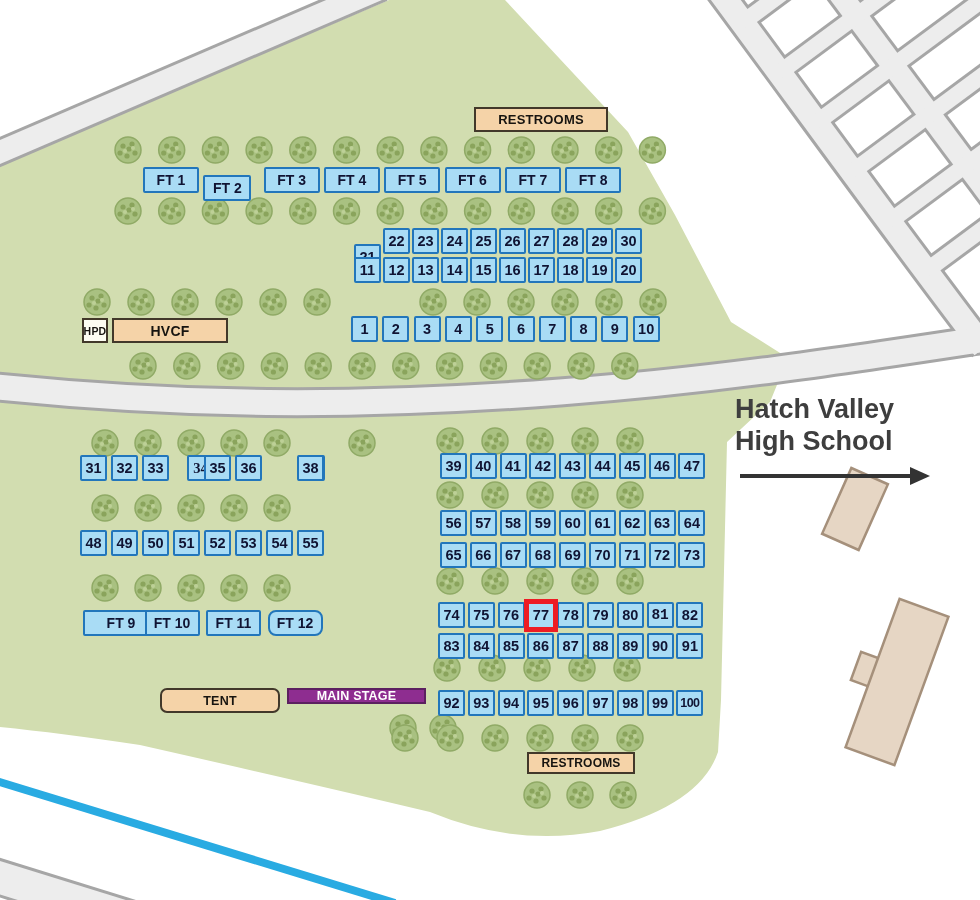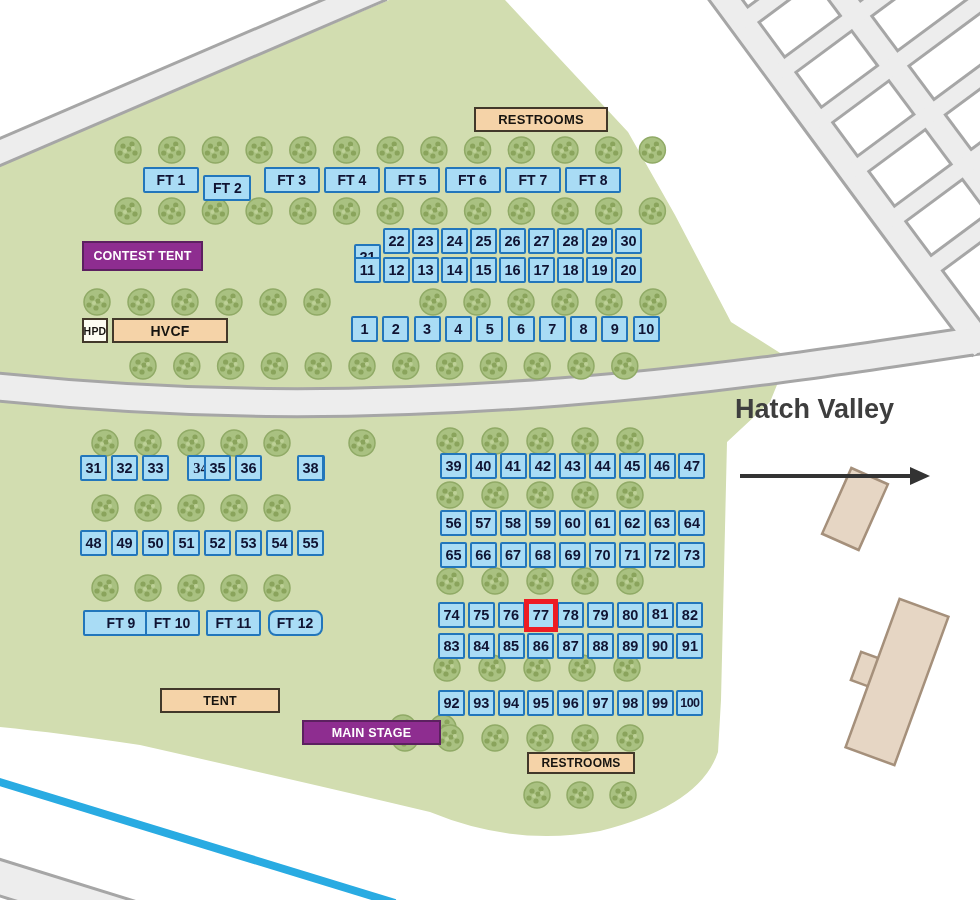--- a/index.html
+++ b/index.html
@@ -1167,29 +1167,29 @@
     </g>
 
     <g>
       <line x1="740" y1="476" x2="912" y2="476" stroke="#333" stroke-width="4"></line>
       <polygon points="910,467 930,476 910,485" fill="#333"></polygon>
     </g>
   </svg>
 
   <div class="hs-label">
     <div>Hatch Valley</div>
+    <div>High School</div>
   </div>
 
   <div id="facilities-layer" class="layer">
       <div class="fac fac-tan" style="left: 474px; top: 107px; width: 134px; height: 25px; font-size: 13px;">RESTROOMS</div>
-      <div class="fac fac-purple" style="left: 82px; top: 241px; width: 121px; height: 30px; font-size: 12.5px;">CONTEST TENT</div>
       <div class="fac fac-white" style="left: 82px; top: 318px; width: 26px; height: 25px; font-size: 10.5px;">HPD</div>
       <div class="fac fac-tan" style="left: 112px; top: 318px; width: 116px; height: 25px; font-size: 14px;">HVCF</div>
-      <div class="fac fac-tan" style="left: 160px; top: 688px; width: 120px; height: 25px; font-size: 12.5px;">TENT</div>
-      <div class="fac fac-purple" style="left: 302px; top: 688px; width: 139px; height: 25px; font-size: 12.5px; margin-top: 32px;">MAIN STAGE</div>
+      <div class="fac fac-tan" style="left: 160px; top: 688px; width: 120px; height: 25px; font-size: 12.5px; border-radius: 7px;">TENT</div>
+      <div class="fac fac-purple" style="left: 287px; top: 688px; width: 139px; height: 16px; font-size: 12.5px;">MAIN STAGE</div>
       <div class="fac fac-tan" style="left: 527px; top: 752px; width: 108px; height: 22px; font-size: 12px;">RESTROOMS</div>
     </div>
   <div id="foodtents-layer" class="layer">
       <div class="ft" style="left: 143px; top: 167px; width: 56px;">FT 1</div>
       <div class="ft" style="left: 203.3px; top: 167px; width: 48px; margin-top: 8px;">FT 2</div>
       <div class="ft" style="left: 263.6px; top: 167px; width: 56px;">FT 3</div>
       <div class="ft" style="left: 323.9px; top: 167px; width: 56px;">FT 4</div>
       <div class="ft" style="left: 384.2px; top: 167px; width: 56px;">FT 5</div>
       <div class="ft" style="left: 444.5px; top: 167px; width: 56px;">FT 6</div>
       <div class="ft" style="left: 504.8px; top: 167px; width: 56px;">FT 7</div>

